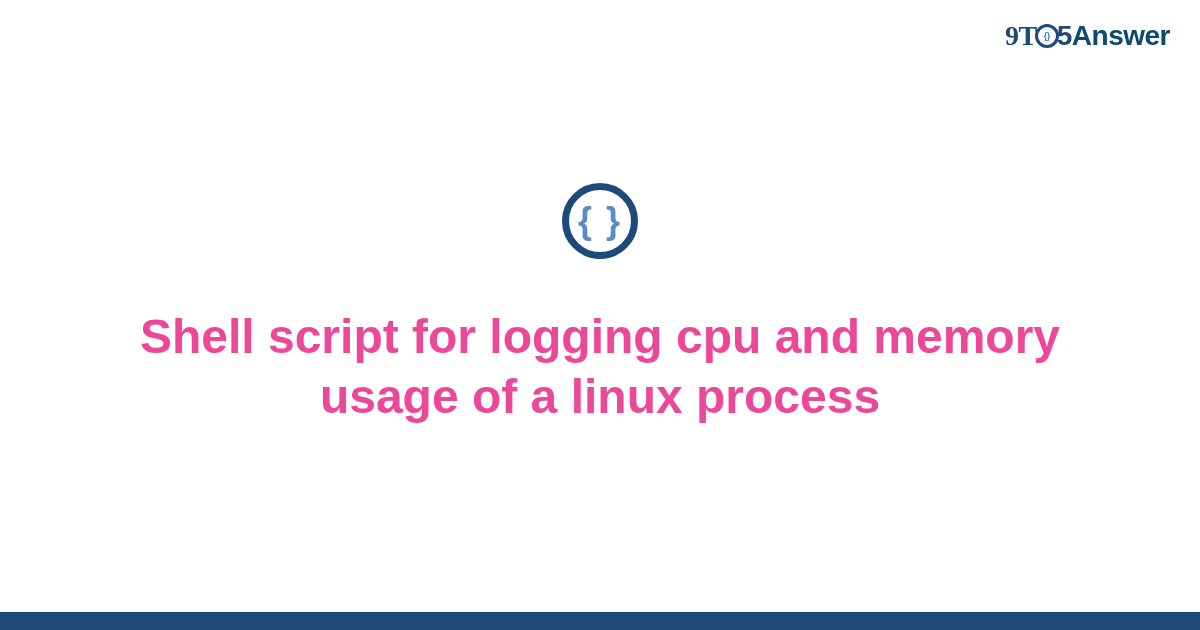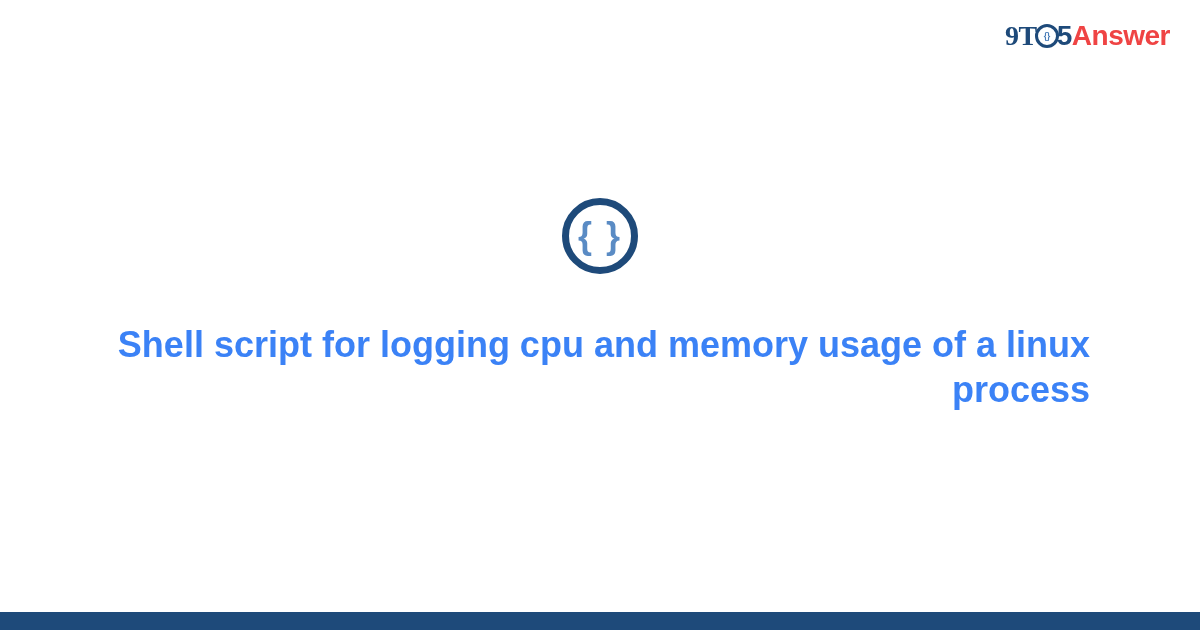--- a/index.html
+++ b/index.html
@@ -47,21 +47,21 @@
       left: 50%;
       transform: translate(-50%, -50%);
       font-size: 9px;
       color: #4a7db8;
       font-weight: bold;
     }
     .logo-5 {
       color: #1e4a7a;
     }
     .logo-answer {
-      color: #ef4444;
+      color: #0c4a6e;
       text-align: right;
     }
     .main {
       position: absolute;
       top: 0;
       left: 0;
       width: 100%;
       height: 100%;
       display: flex;
       flex-direction: column;
@@ -81,24 +81,24 @@
       margin-top: -20px;
     }
     .category-icon-inner {
       font-size: 36px;
       font-weight: bold;
       color: #5a8bc4;
       letter-spacing: 2px;
       font-family: Arial, sans-serif;
     }
     .title {
-      font-size: 36px;
+      font-size: 48px;
       font-weight: bold;
-      color: #3b82f6;
-      text-align: right;
+      color: #ec4899;
+      text-align: center;
       line-height: 1.25;
       max-width: 980px;
     }
     .footer-bar {
       position: absolute;
       bottom: 0;
       left: 0;
       width: 100%;
       height: 18px;
       background: #1e4a7a;

